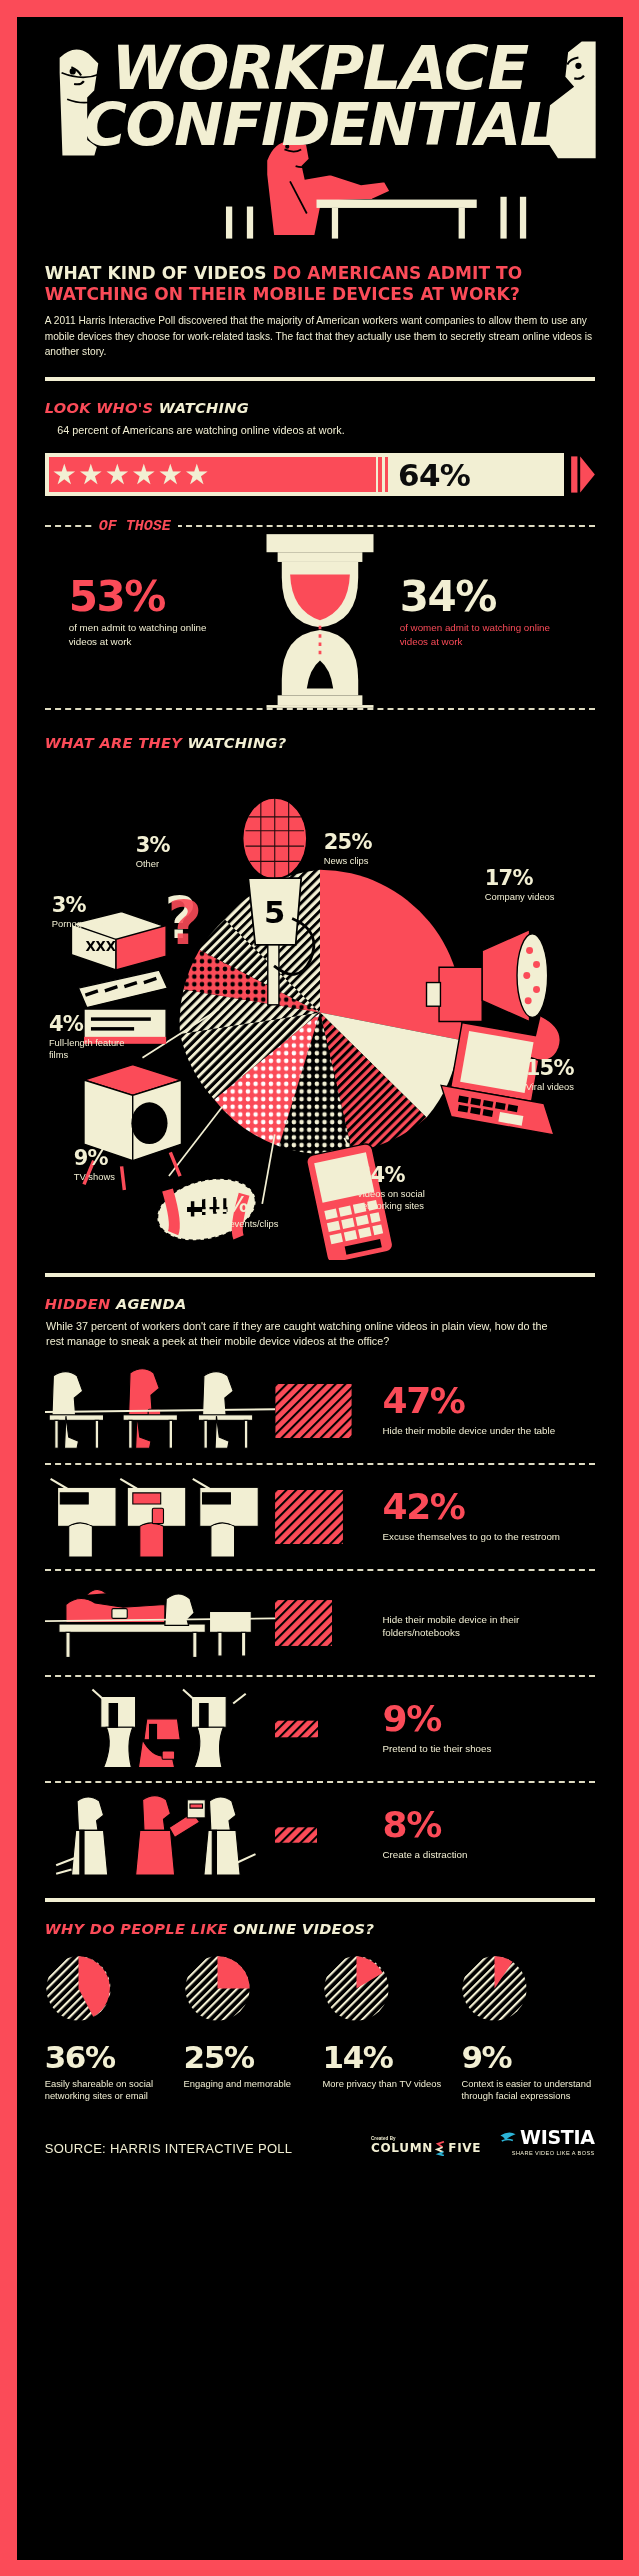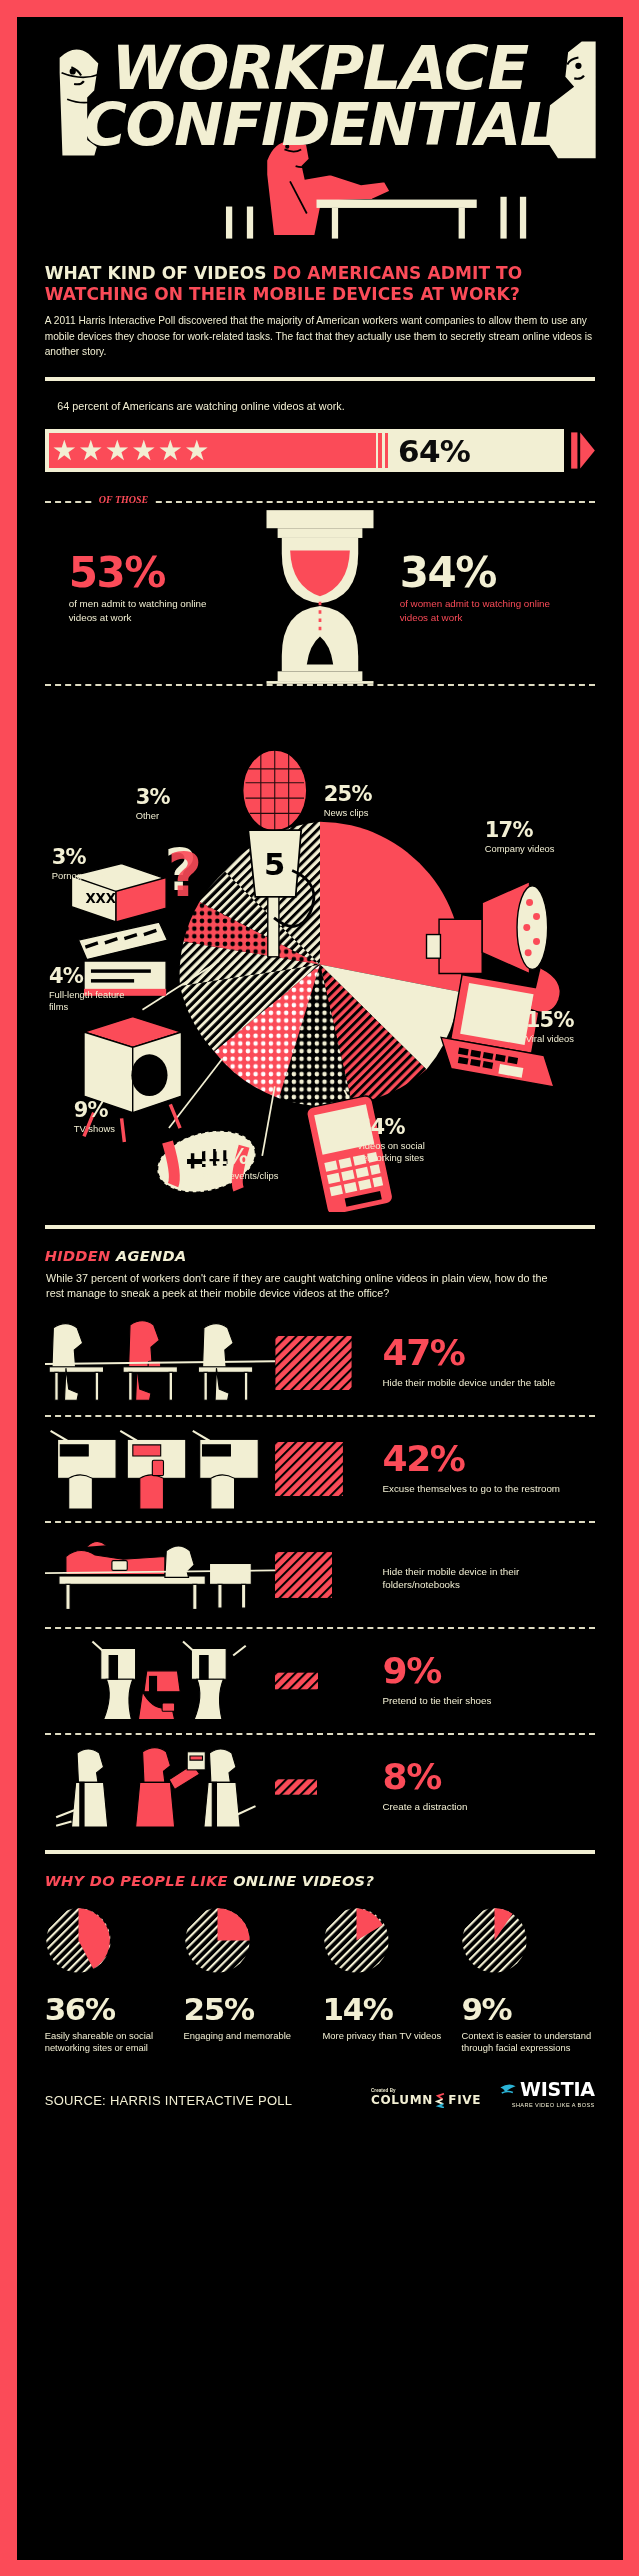--- a/index.html
+++ b/index.html
@@ -76,22 +76,22 @@
     flex:1; display:flex; align-items:center; padding-left:9.8px;
     font-family:"DejaVu Sans", sans-serif; font-weight:bold;
     font-size:31px; color:#0c0c0c; letter-spacing:-0.7px;
   }
   .playArrow { width:24px; height:39px; position:relative; }
 
   
   .ofthose { position:relative; padding-top:11px; height:181px; }
   .labelTag {
     position:absolute; left:47px; top:-9px; background:#000;
-    padding:0 7px; font-family:Liberation Serif, serif;
-    font-weight:bold; font-style:italic; font-size:10px;
+    padding:0 7px; font-family:Liberation Mono, monospace;
+    font-weight:bold; font-style:italic; font-size:15px;
   }
   .bignum {
     font-family:"DejaVu Sans", sans-serif; font-weight:bold;
     font-size:42px; line-height:.95; letter-spacing:-1.4px;
   }
   .statL { position:absolute; left:24px; top:50px; width:167px; }
   .statR { position:absolute; right:21px; top:50px; width:174px; text-align:left; }
   .statCap { font-size:9.8px; line-height:1.35; margin-top:4.2px; }
   .glass { position:absolute; left:50%; transform:translateX(-50%); top:7px; }
 
@@ -208,20 +208,23 @@
   <div class="sect" style="padding-top:16.7px;">
     <div class="introTitle">
       <span class="cream">WHAT KIND OF VIDEOS </span><span class="red">DO AMERICANS ADMIT TO WATCHING ON THEIR MOBILE DEVICES AT WORK?</span>
     </div>
     <div class="introBody">A 2011 Harris Interactive Poll discovered that the majority of American workers want companies to allow them to use any mobile devices they choose for work-related tasks. The fact that they actually use them to secretly stream online videos is another story.</div>
   </div>
 
   <div class="rule" style="margin-top:18px;"></div>
 
   <div class="sect" style="padding-top:18px;">
+    <div class="shead">
+      <span class="red">LOOK WHO'S </span><span class="cream">WATCHING</span>
+    </div>
     <div class="sub" style="padding-left:12.5px;">64 percent of Americans are watching online videos at work.</div>
 
     <div class="barWrap">
       <div class="barBox">
         <div class="barFill">
           <div class="barStars">
             <span>★</span>
               <span>★</span>
               <span>★</span>
               <span>★</span>
@@ -263,20 +266,23 @@
       </div>
       <div class="statR">
         <div class="bignum cream">34%</div>
         <div class="statCap red">of women admit to watching online videos at work</div>
       </div>
     </div>
     <div class="dashline"></div>
   </div>
 
   <div class="sect" style="padding-top:24px;">
+    <div class="shead">
+      <span class="red">WHAT ARE THEY </span><span class="cream">WATCHING?</span>
+    </div>
 
     <div class="pieWrap">
       <svg width="550" height="502" viewBox="0 0 790 720" style="position:absolute;left:0;top:0;">
         <defs>
           <pattern id="pBlkCreamStripe" width="9" height="9" patternTransform="rotate(45)" patternUnits="userSpaceOnUse">
             <rect width="9" height="9" fill="#000"></rect>
               <rect width="4.2" height="9" fill="#F2EFD3"></rect>
           </pattern>
           <pattern id="pCreamBlkStripe" width="9" height="9" patternTransform="rotate(45)" patternUnits="userSpaceOnUse">
             <rect width="9" height="9" fill="#F2EFD3"></rect>

